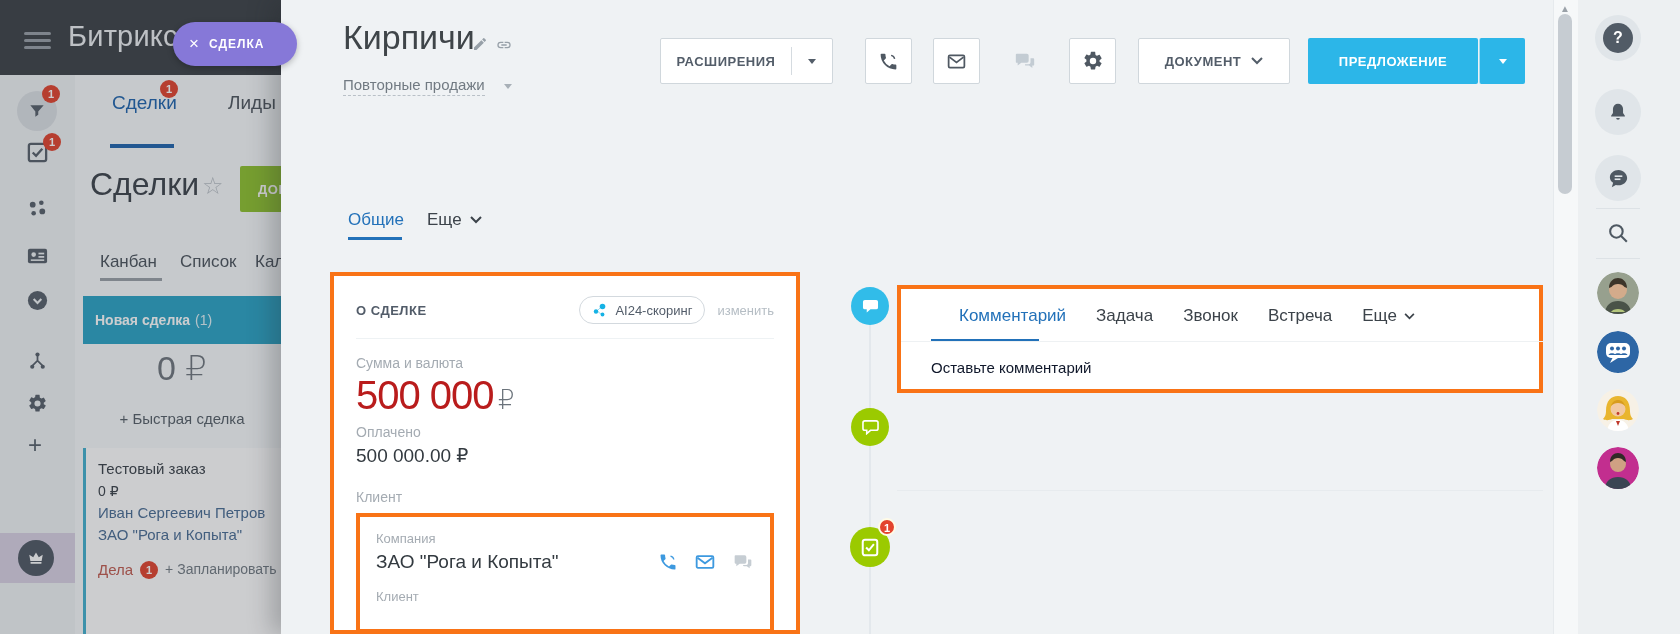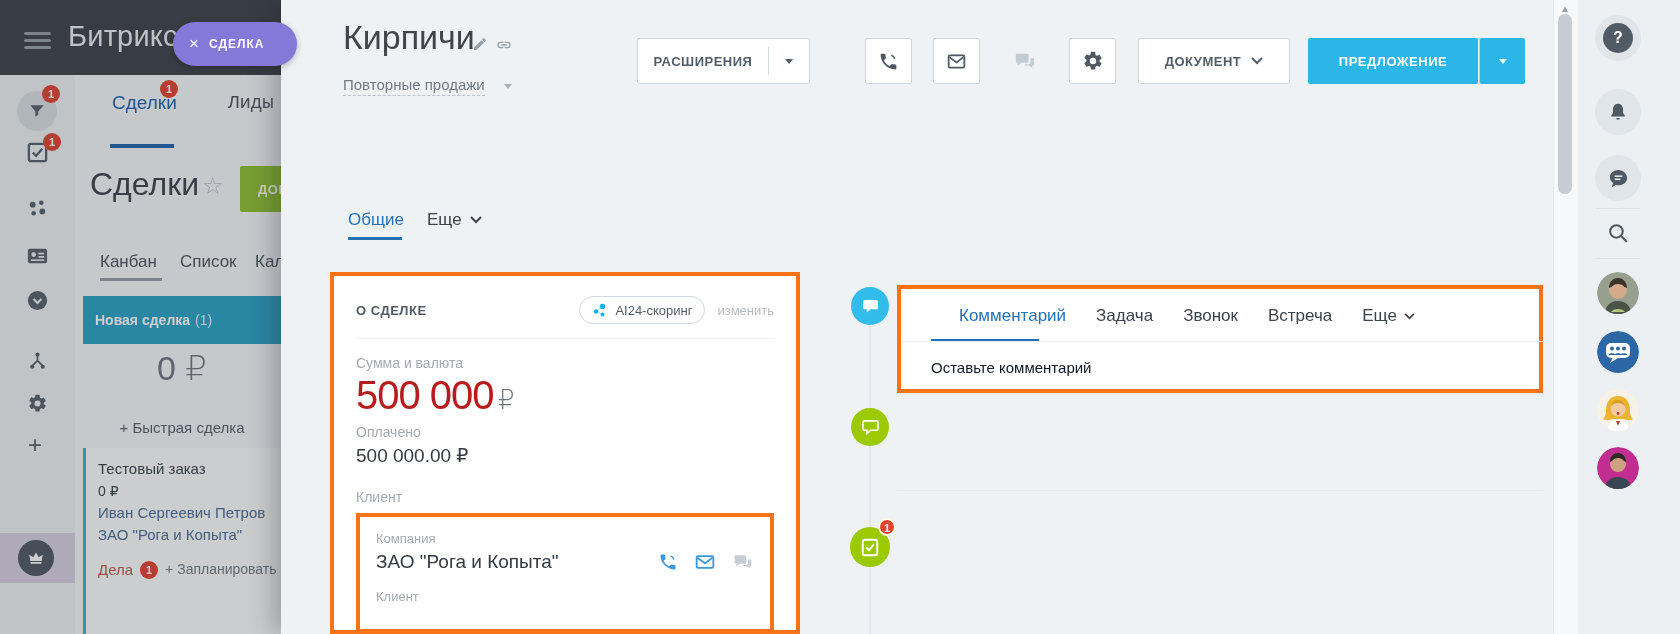--- a/index.html
+++ b/index.html
@@ -170,37 +170,37 @@
               <path d="M4.5 16L3 7.5l5.3 3.6L12 4.8l3.7 6.3L21 7.5 19.5 16z"></path>
               <rect x="4.5" y="17.4" width="15" height="2.2" rx="1"></rect>
             </svg>
         </div>
       </div>
     </div>
 
     <div class="abs crm-tab active" style="left:112px;top:92px;">Сделки</div>
     <div class="nbadge" style="left:160px;top:80px;">1</div>
     <div class="abs blue-underline" style="left:110px;top:144px;width:64px;"></div>
-    <div class="abs crm-tab" style="left:228px;top:92px;font-family:Liberation Mono, monospace;">Лиды</div>
+    <div class="abs crm-tab" style="left:228px;top:92px;">Лиды</div>
 
     <div id="kb-title" class="abs" style="left:90px;top:166px;">Сделки</div>
     <div class="abs star" style="left:202px;top:172px;">☆</div>
     <div id="add-btn" class="abs" style="left:240px;top:166px;">ДОБАВИТЬ</div>
 
     <div class="abs view-tab" style="left:100px;top:252px;">Канбан</div>
     <div class="abs" style="left:100px;top:278px;width:62px;height:3px;background:#9aa1a8;"></div>
     <div class="abs view-tab" style="left:180px;top:252px;">Список</div>
     <div class="abs view-tab" style="left:255px;top:252px;">Календарь</div>
 
     <div id="kb-col-head" class="abs flex" style="left:83px;top:296px;width:198px;height:48px;padding-left:12px;">
       <b>Новая сделка</b>
       <span style="margin-left:5px;opacity:.85;">(1)</span>
     </div>
     <div id="kb-total" class="abs" style="left:83px;top:348px;width:198px;">0 ₽</div>
-    <div id="quick-deal" class="abs" style="left:83px;top:410px;width:198px;margin-top:9px;">+ Быстрая сделка</div>
+    <div id="quick-deal" class="abs" style="left:83px;top:410px;width:198px;">+ Быстрая сделка</div>
 
     <div id="kb-card" class="abs" style="left:83px;top:448px;width:198px;height:186px;">
       <div>Тестовый заказ</div>
       <div style="font-size:14px;">0 ₽</div>
       <div class="kb-link">Иван Сергеевич Петров</div>
       <div class="kb-link">ЗАО "Рога и Копыта"</div>
       <div class="flex" style="margin-top:12px;gap:7px;">
         <span style="color:#c15b50;">Дела</span>
         <span class="nbadge" style="position:static;">1</span>
         <span style="color:#737c84;font-size:14px;white-space:nowrap;">+ Запланировать</span>
@@ -226,21 +226,21 @@
   <div class="abs title-ic" style="left:496px;top:37px;z-index:7;">
     <svg width="16" height="16" viewBox="0 0 24 24" fill="currentColor">
         <path d="M3.9 12A3.1 3.1 0 0 1 7 8.9h4V7H7a5 5 0 0 0 0 10h4v-1.9H7A3.1 3.1 0 0 1 3.9 12zm4.1 1h8v-2H8v2zm9-6h-4v1.9h4a3.1 3.1 0 0 1 0 6.2h-4V17h4a5 5 0 0 0 0-10z"></path>
       </svg>
   </div>
   <div class="abs flex" style="left:343px;top:76px;z-index:7;gap:19px;">
     <span id="pipe">Повторные продажи</span>
     <span class="caret" style="color:#a8b0b7;"></span>
   </div>
 
-  <div class="abs tbtn" style="left:637px;top:38px;width:173px;z-index:7;">
+  <div class="abs tbtn" style="left:660px;top:38px;width:173px;z-index:7;">
     <span class="tbtn-label" style="flex:1;text-align:center;">РАСШИРЕНИЯ</span>
     <span class="vline"></span>
     <span class="caret" style="margin:0 16px;color:#535d69;"></span>
   </div>
   <div class="abs tbtn" style="left:865px;top:38px;width:47px;z-index:7;">
     <svg width="21" height="21" viewBox="0 0 24 24" fill="currentColor">
         <path d="M6.62 10.79a15.05 15.05 0 0 0 6.59 6.59l2.2-2.2a1 1 0 0 1 1-.25 11.36 11.36 0 0 0 3.57.57 1 1 0 0 1 1 1V20a1 1 0 0 1-1 1A17 17 0 0 1 3 4a1 1 0 0 1 1-1h3.5a1 1 0 0 1 1 1 11.36 11.36 0 0 0 .57 3.57 1 1 0 0 1-.25 1z"></path>
         <path d="M15 5a5 5 0 0 1 4 4" fill="none" stroke="currentColor" stroke-width="1.6"></path>
       </svg>
   </div>

